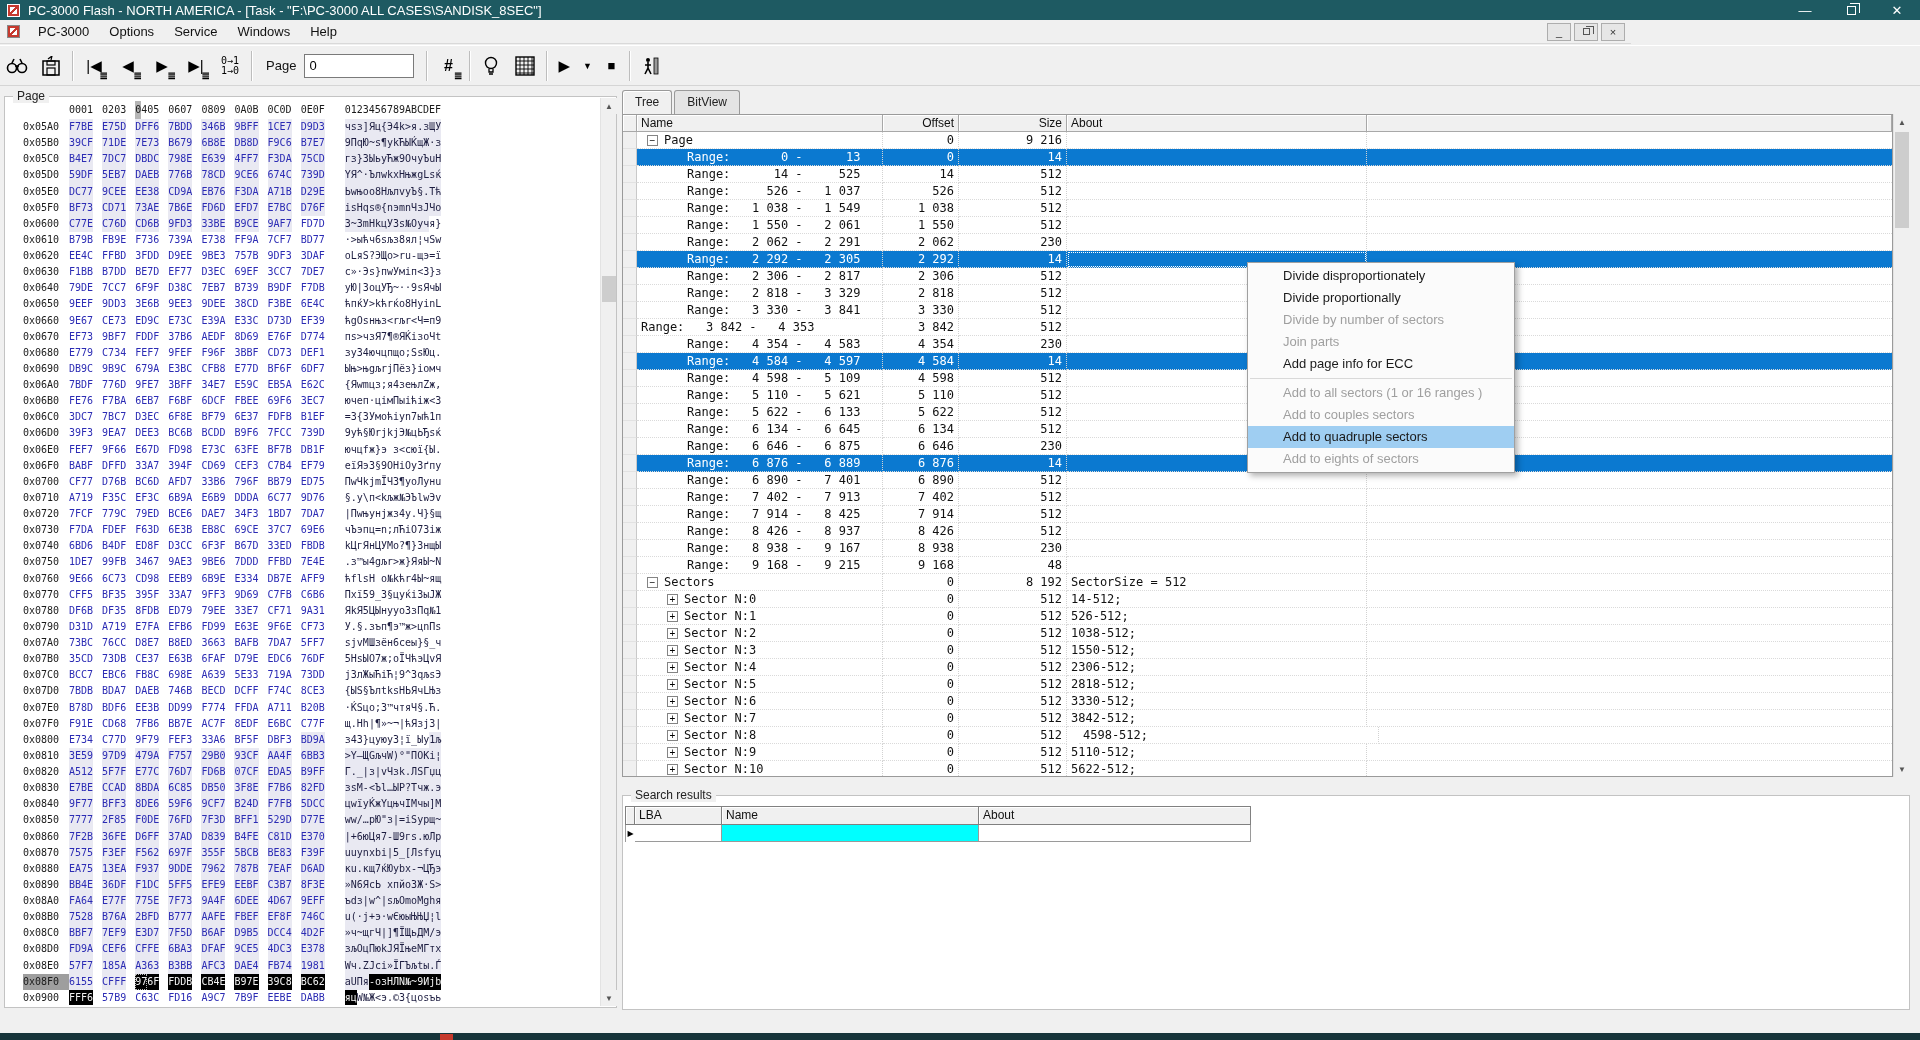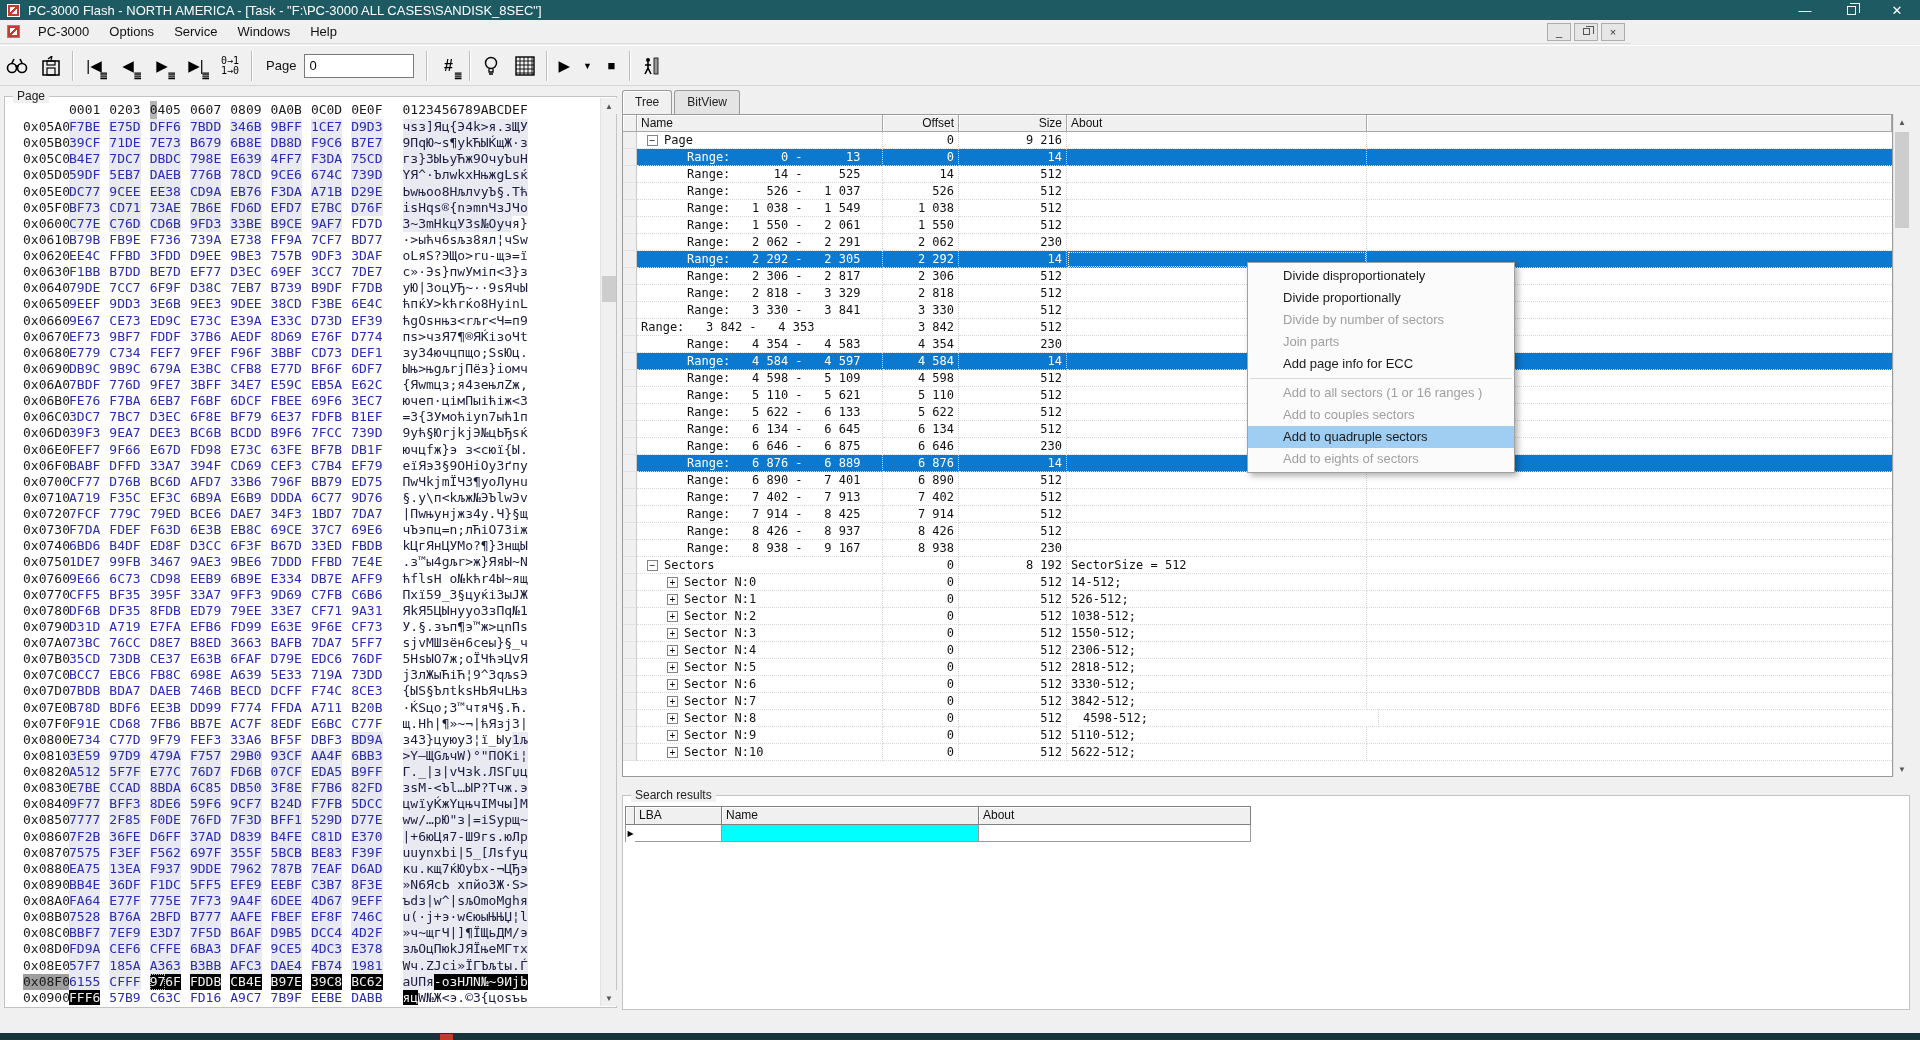--- a/index.html
+++ b/index.html
@@ -48,21 +48,21 @@
   .page-input { width:110px; height:24px; border:1px solid #7a7a7a; background:#fff; font-size:13px;
                 padding:2px 4px; font-family:"Liberation Sans",sans-serif; }
   .hash-glyph { font-size:16px; font-weight:bold; }
 
   
   .groupbox { position:absolute; border:1px solid #c3c3c3; background:#fff; }
   .groupbox > .gb-label { position:absolute; top:-8px; left:8px; background:#F0F0F0; padding:0 4px;
                 font-size:12px; color:#222; }
   #hexpanel { left:4px; top:96px; width:613px; height:912px; }
   #hexbody { position:absolute; left:0; top:4px; right:17px; bottom:2px; overflow:hidden;
-             font-family:"DejaVu Sans Mono",monospace; font-size:13px; color:#1d1d40; }
+             font-family:"DejaVu Sans Mono",monospace; font-size:10px; color:#1d1d40; }
   .hexhead { height:18px; line-height:18px; display:flex; }
   .hexrow { height:16.14px; line-height:16.14px; display:flex; }
   .addr { width:46px; margin-left:18px; color:#1a1a1a; flex:0 0 auto; }
   .addr-cur { background:#9e9e9e; }
   .hgroup { margin-right:9px; display:flex; white-space:pre; }
   .hgroup:first-of-type { margin-left:14px; }
   .byte { color:#2B2BB4; white-space:pre; }
   .byte.shade, .asc.shade { background:#E9E9F2; }
   .byte.sel, .asc.sel { background:#000; color:#F2F2F2; }
   .byte.cursor { outline:1px dotted #bbb; outline-offset:-1px; }
@@ -1139,20 +1139,28 @@
           <div class="trow">
             <div class="tc marker" style="width: 14px;"></div>
             <div class="tc" style="width: 246px; padding-left: 50px;">Range:   8 938 -   9 167</div>
             <div class="tc r" style="width: 76px;">8 938</div>
             <div class="tc r" style="width: 108px;">230</div>
             <div class="tc" style="width: 300px;"></div>
             <div class="tc" style="flex: 1 1 0%; border-right: none;"></div>
           </div>
           <div class="trow">
             <div class="tc marker" style="width: 14px;"></div>
+            <div class="tc" style="width: 246px; padding-left: 50px;">Range:   9 168 -   9 215</div>
+            <div class="tc r" style="width: 76px;">9 168</div>
+            <div class="tc r" style="width: 108px;">48</div>
+            <div class="tc" style="width: 300px;"></div>
+            <div class="tc" style="flex: 1 1 0%; border-right: none;"></div>
+          </div>
+          <div class="trow">
+            <div class="tc marker" style="width: 14px;"></div>
             <div class="tc" style="width: 246px; padding-left: 10px;"><span class="expander">−</span>Sectors</div>
             <div class="tc r" style="width: 76px;">0</div>
             <div class="tc r" style="width: 108px;">8 192</div>
             <div class="tc" style="width: 300px;">SectorSize = 512</div>
             <div class="tc" style="flex: 1 1 0%; border-right: none;"></div>
           </div>
           <div class="trow">
             <div class="tc marker" style="width: 14px;"></div>
             <div class="tc" style="width: 246px; padding-left: 30px;"><span class="expander">+</span>Sector N:0</div>
             <div class="tc r" style="width: 76px;">0</div>

